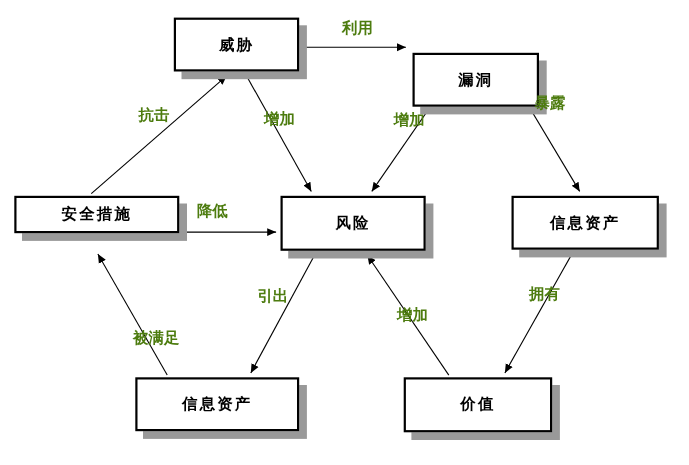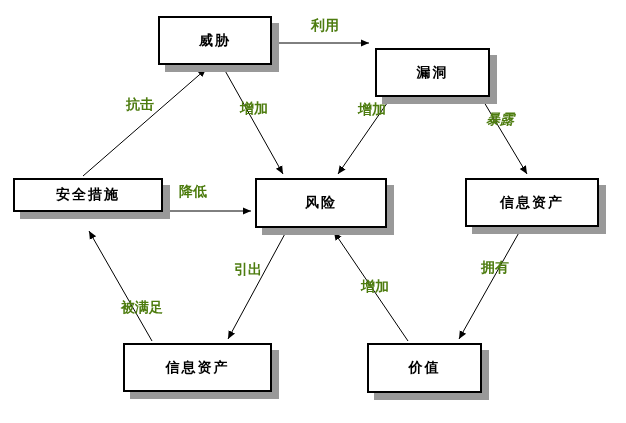--- a/index.html
+++ b/index.html
@@ -36,36 +36,36 @@
     letter-spacing: 2px;
     color: #000000;
     white-space: nowrap;
   }
   .n-threat        { left: 158px; top: 16px;  width: 114px; height: 49px; }
   .n-vulnerability { left: 375px; top: 16px;  width: 115px; height: 49px; margin-top: 32px; }
   .n-measures      { left: 13px;  top: 178px; width: 150px; height: 34px; }
   .n-risk          { left: 255px; top: 178px; width: 132px; height: 50px; }
   .n-assets        { left: 465px; top: 178px; width: 134px; height: 49px; }
   .n-requirements  { left: 123px; top: 343px; width: 149px; height: 49px; }
-  .n-value         { left: 367px; top: 343px; width: 115px; height: 50px; }
+  .n-value         { left: 367px; top: 343px; width: 135px; height: 50px; }
 
   .edge-label {
     position: absolute;
     z-index: 3;
     transform: translate(-50%, -50%);
     font-size: 14px;
     font-weight: bold;
     color: #4d7c0f;
     white-space: nowrap;
   }
   .e-exploit        { left: 325px; top: 26px; }
   .e-resist         { left: 140px; top: 105px; }
   .e-threat-incr    { left: 254px; top: 109px; }
   .e-vuln-incr      { left: 372px; top: 110px; }
-  .e-expose         { left: 500px; top: 120px; font-style: italic; }
+  .e-expose         { left: 500px; top: 94px; }
   .e-reduce         { left: 193px; top: 192px; }
   .e-satisfied      { left: 142px; top: 276px; margin-top: 32px; }
   .e-leadto         { left: 248px; top: 270px; text-align: center; }
   .e-value-incr     { left: 375px; top: 287px; }
   .e-own            { left: 495px; top: 268px; }
 </style>
 </head>
 <body>
 
 <div class="canvas">

